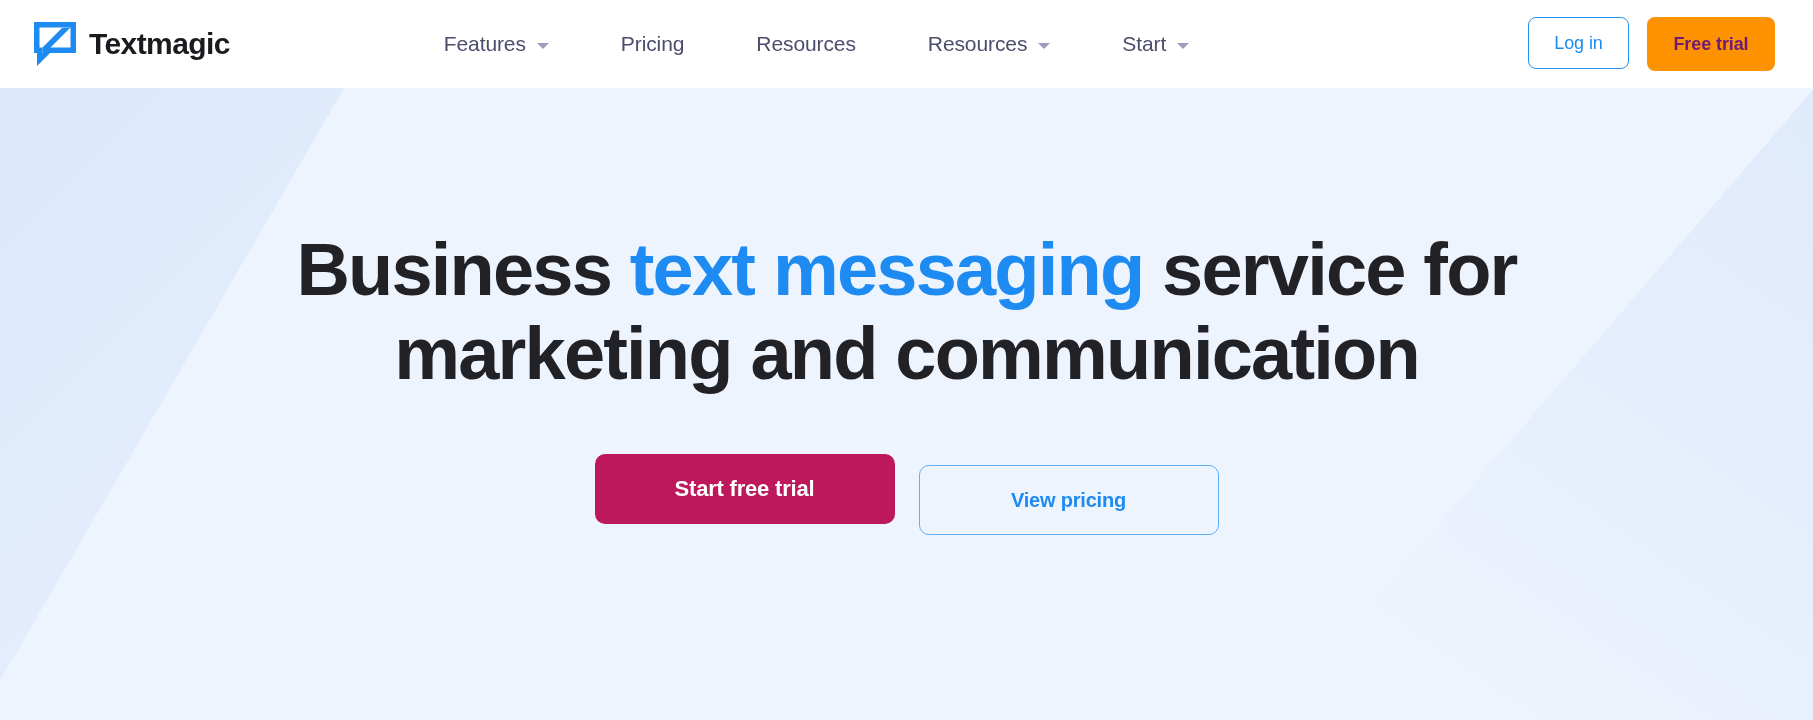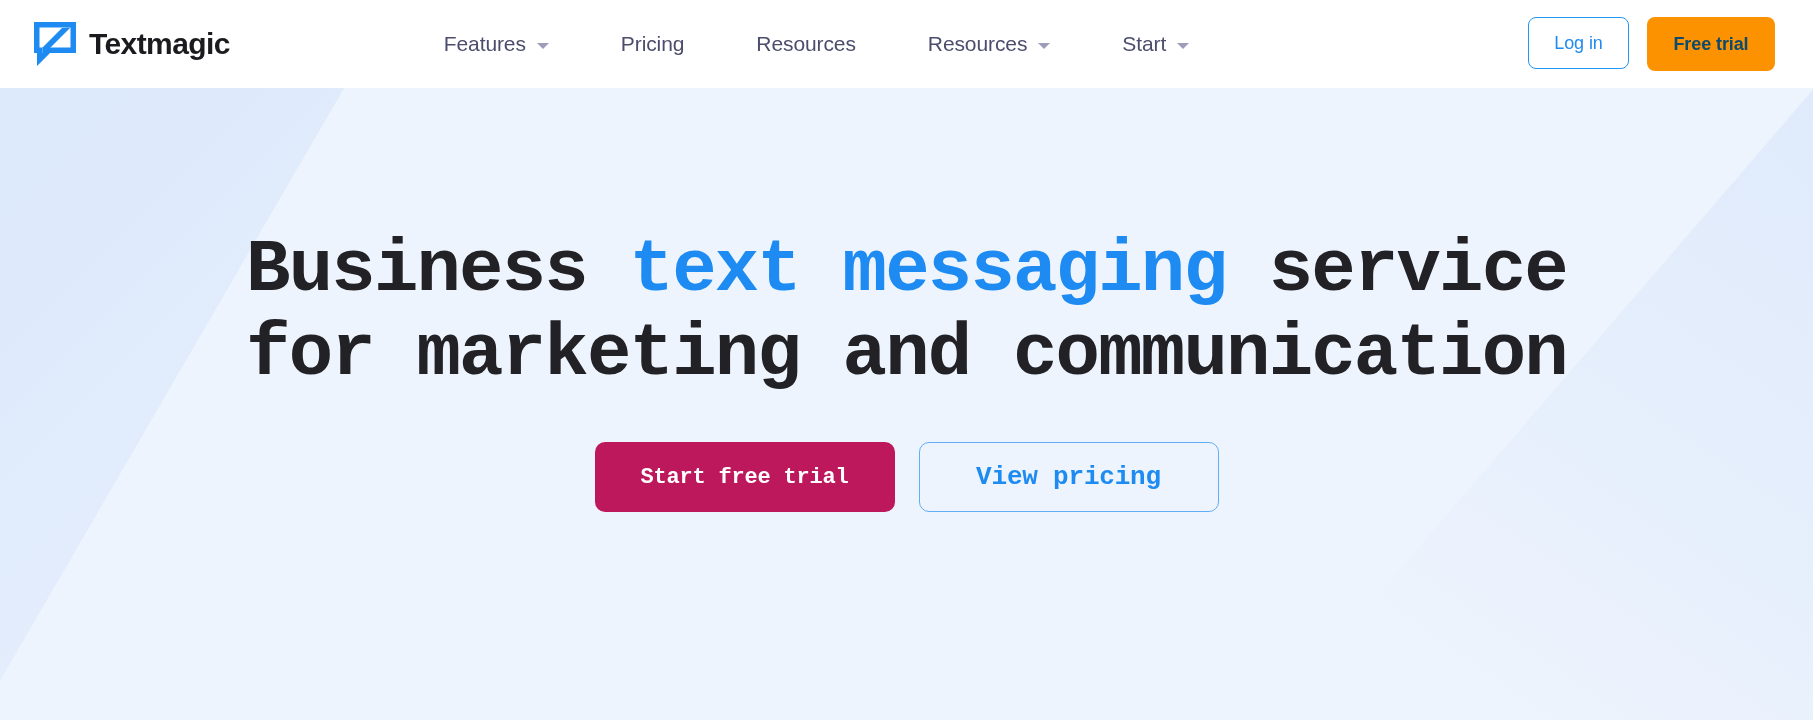--- a/index.html
+++ b/index.html
@@ -123,21 +123,21 @@
     font-size: 18px;
     font-weight: 500;
     letter-spacing: -0.1px;
   }
 
   .btn-freetrial {
     width: 128px;
     height: 54px;
     border-radius: 8px;
     background: #fd9200;
-    color: #0c4a6e;
+    color: #701a75;
     font-size: 18px;
     font-weight: 700;
     letter-spacing: -0.1px;
   }
 
   
   .hero {
     flex: 1 1 auto;
     position: relative;
     overflow: hidden;
@@ -172,21 +172,20 @@
     clip-path: polygon(100% 0, 100% 720px, 20px 720px);
   }
 
   .hero-inner {
     position: relative;
     z-index: 2;
     width: 1813px;
     display: flex;
     flex-direction: column;
     align-items: center;
-    font-family: Liberation Mono, monospace;
   }
 
   .hero-title {
     margin-top: 140px;
     font-size: 74px;
     line-height: 84px;
     font-weight: 700;
     letter-spacing: -1.8px;
     color: #222226;
     text-align: center;
@@ -224,23 +223,24 @@
     letter-spacing: -0.2px;
   }
 
   .btn-viewpricing {
     width: 300px;
     height: 70px;
     border-radius: 10px;
     border: 1.5px solid #62aef5;
     background: transparent;
     color: #1d8bf1;
-    font-size: 26px;
+    font-size: 20px;
     font-weight: 600;
     letter-spacing: -0.2px;
+    margin-top: 23px;
   }
 </style>
 </head>
 <body>
 
 <div class="page">
 
   <header class="site-header">
 
     <a class="brand" href="#">

